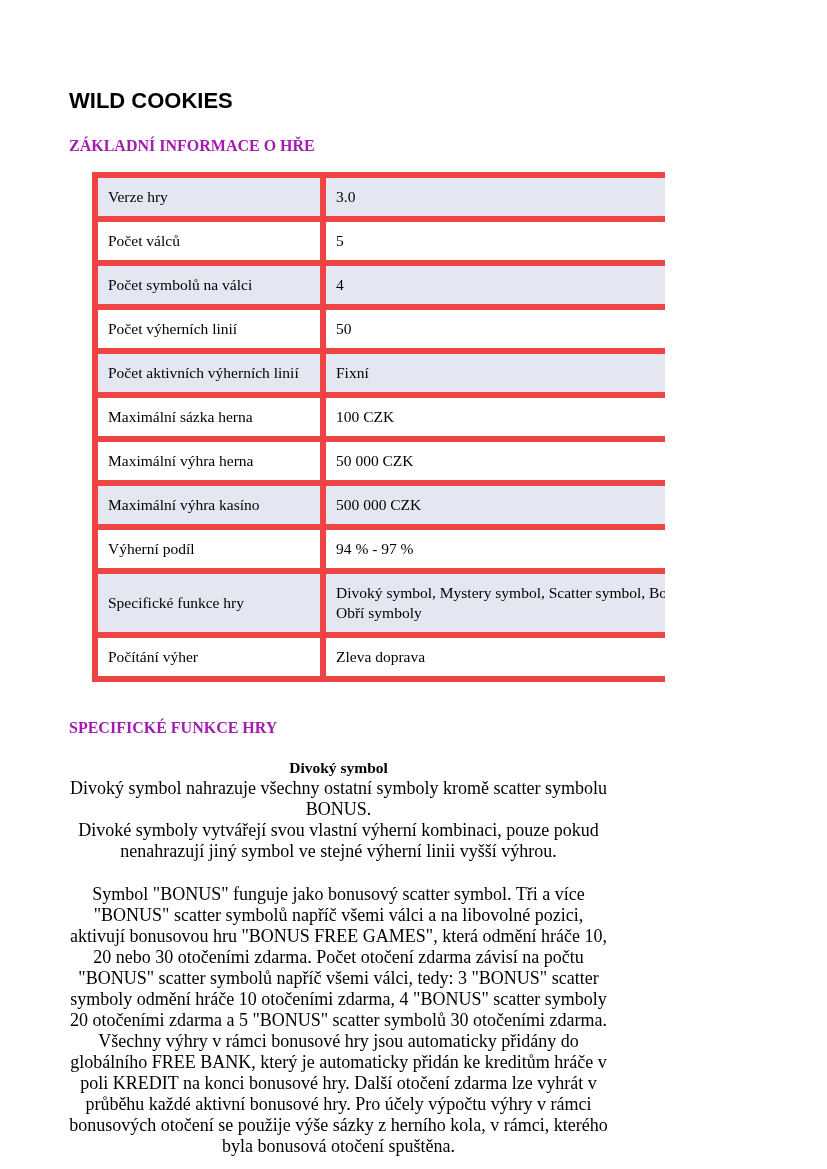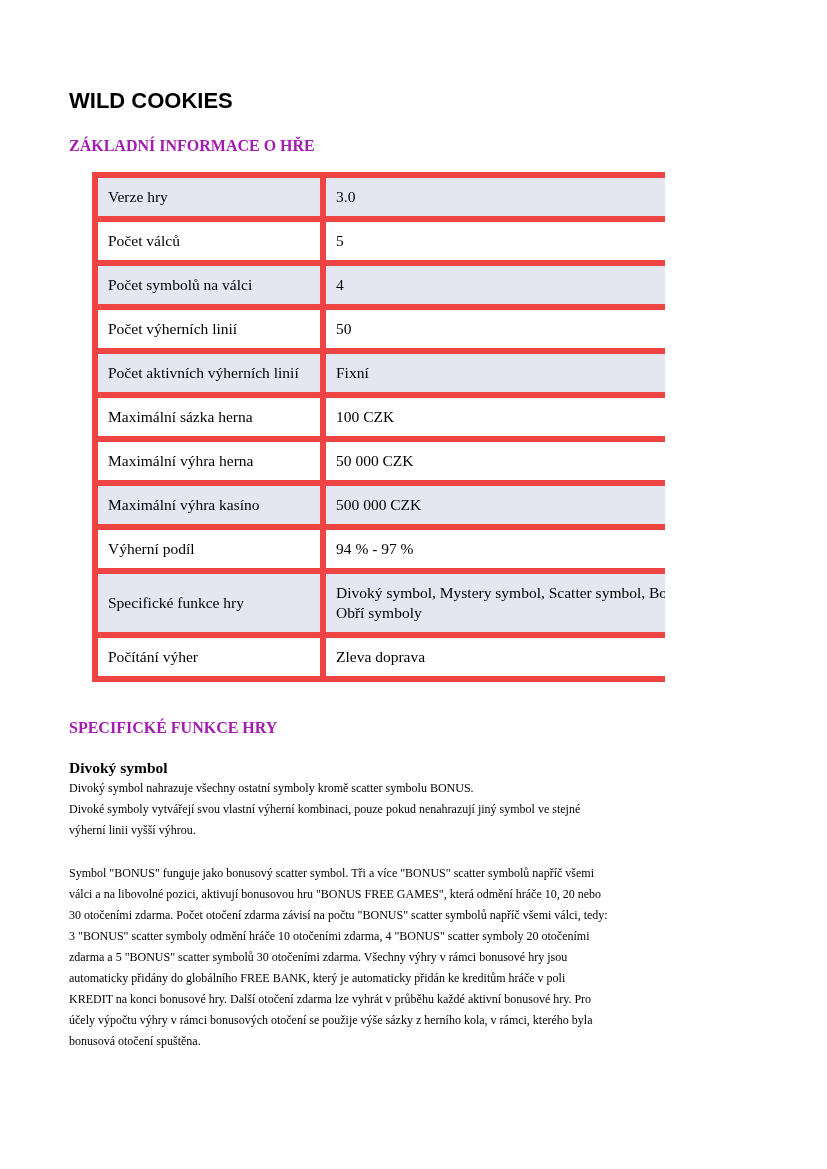--- a/index.html
+++ b/index.html
@@ -46,29 +46,29 @@
     vertical-align: middle;
     background: #ffffff;
   }
   table.info-table td.col-label { width: 228px; }
   table.info-table td.col-value { width: 443px; border-radius: 6px; }
   table.info-table tr.shaded td { background: #e4e7f1; }
   h2.section-heading.second {
     margin-top: 36px;
     margin-bottom: 20px;
   }
-  .func-block { margin: 0 0 22px 0; }
+  .func-block { margin: 0 0 22px 0; text-align: center; }
   .func-block .block-title {
     font-weight: bold;
     font-size: 15.5px;
     line-height: 21px;
   }
   .func-block p {
     margin: 0;
-    font-size: 12px;
+    font-size: 18px;
     line-height: 21px;
   }
 </style>
 </head>
 <body>
 
 <div class="page">
   <div class="content">
 
     <h1 class="doc-title">WILD COOKIES</h1>

